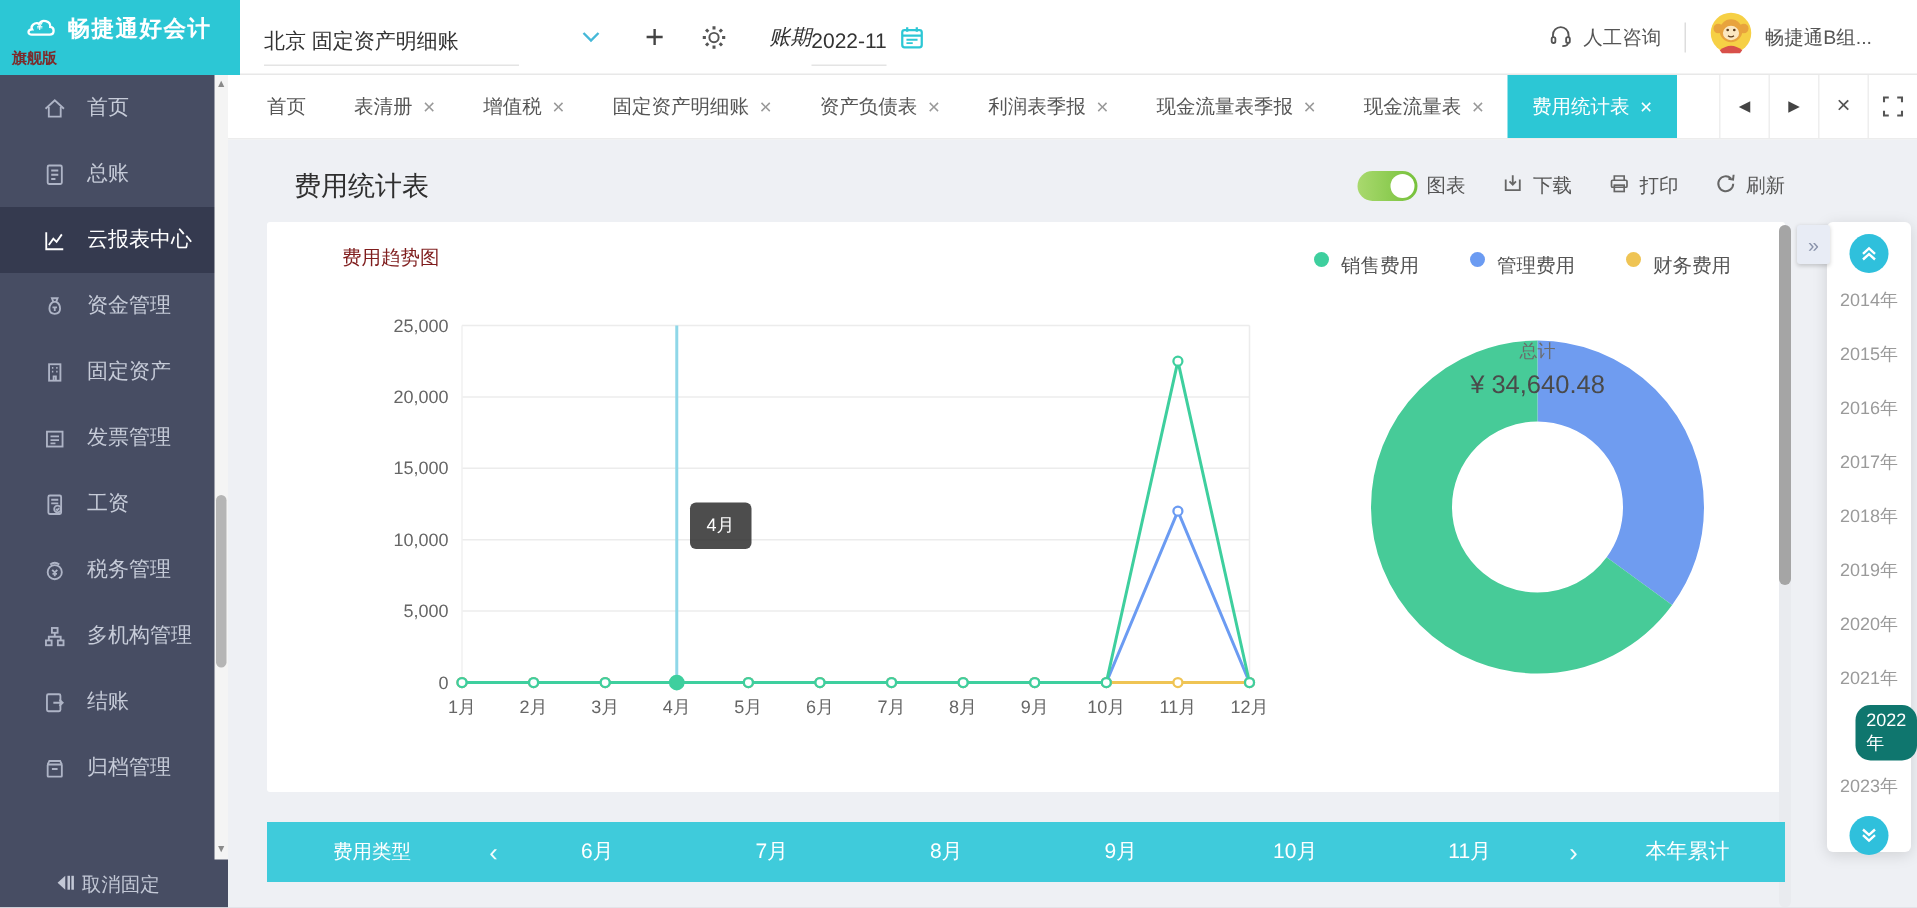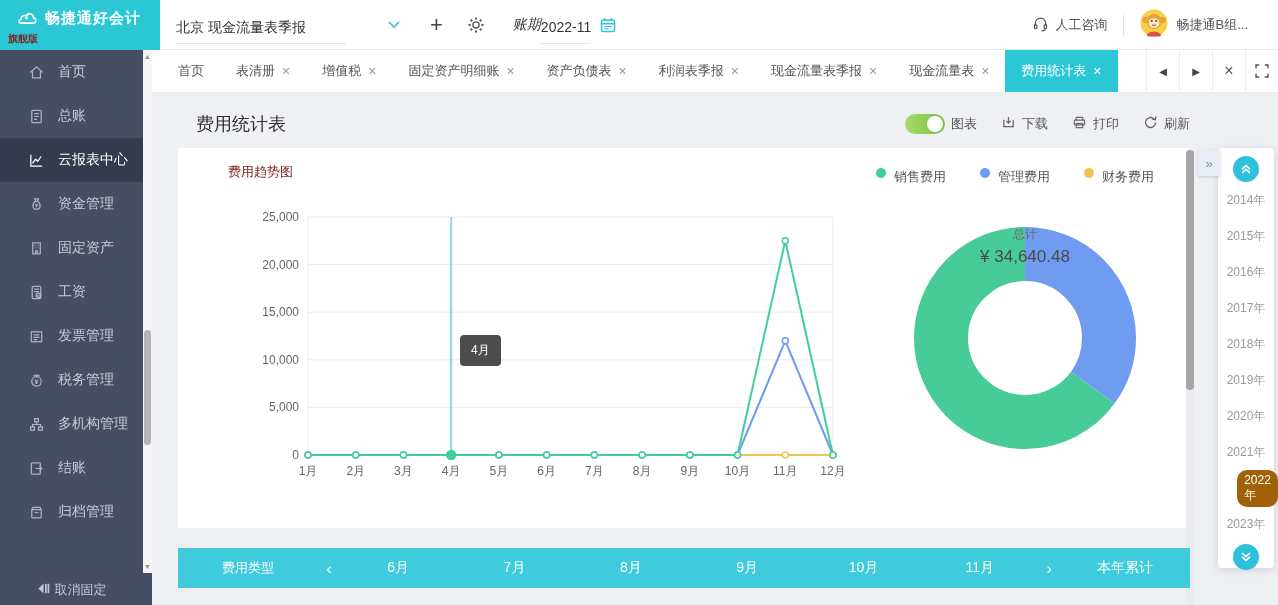--- a/index.html
+++ b/index.html
@@ -88,21 +88,21 @@
                   color:#8a93ab; display:flex; align-items:center; justify-content:center; font-size:13px;
                   border-radius:2px; box-shadow:0 1px 3px rgba(0,0,0,.18); cursor:pointer; z-index:3; }
   .year-panel { position:absolute; left:1066px; top:55px; width:56px; height:420px; background:#fff; border-radius:4px;
                 box-shadow:0 2px 10px rgba(0,0,0,.13); display:flex; flex-direction:column; align-items:center; z-index:2; }
   .year-btn { width:26px; height:26px; border-radius:50%; background:#2fc0dc; display:flex; align-items:center;
               justify-content:center; cursor:pointer; flex:0 0 auto; }
   .year-btn.up { margin-top:8px; }
   .year-btn.down { margin-top:2px; }
   .year-item { height:36px; display:flex; align-items:center; justify-content:center; font-size:12px;
                color:#9a9a9a; cursor:pointer; }
-  .year-item .pill { background:#a16207; color:#fff; border-radius:10px; padding:3px 7px;margin-left:23px; }
+  .year-item .pill { background:#0f766e; color:#fff; border-radius:10px; padding:3px 7px;margin-left:23px; }
 
   .bottom-bar { position:absolute; left:26px; top:455px; width:1012px; height:40px; background:#3fcbdb;
                 color:#fff; display:flex; align-items:center; font-size:14px; }
   .bb-type { width:140px; text-align:center; font-size:13px; }
   .bb-arrow { width:22px; text-align:center; font-size:17px; line-height:1; cursor:pointer; opacity:.95; }
   .bb-month { flex:1; text-align:center; cursor:pointer; }
   .bb-total { width:130px; text-align:center; }
 </style>
 </head>
 <body>
@@ -115,21 +115,21 @@
         <span>
           <svg width="26" height="20" viewBox="0 0 34 26" fill="none" stroke="#fff" stroke-width="2">
             <path d="M9.5 21 H25 c4.5 0 4.5 -6.5 0.5 -6.8 c0.5 -5.5 -7.5 -7 -9.5 -2.8 c-4.5 -1.6 -8 2.2 -6.3 5 c-4.2 0.2 -4.2 4.6 -0.2 4.6 Z"></path>
             <text x="13.5" y="17" font-size="10" fill="#fff" stroke="none">¥</text>
           </svg>
         </span>
         <span class="logo-title">畅捷通好会计</span>
       </div>
       <span class="logo-badge">旗舰版</span>
     </div>
-    <div class="company-text">北京 现金流量表季报</div>
+    <div class="company-text">北京 固定资产明细账</div>
     <span class="chev">
       <svg width="12" height="8" viewBox="0 0 12 8" fill="none" stroke="#45b8d8" stroke-width="1.6">
           <path d="M1 1 L6 6 L11 1"></path>
         </svg>
     </span>
     <span class="plus">+</span>
     <span class="tb-icon gear">
       <svg width="18" height="18" viewBox="0 0 18 18" fill="none" stroke="#555">
         <circle cx="9" cy="9" r="3.1" stroke-width="1.3"></circle>
         <g stroke-width="2">
@@ -271,36 +271,36 @@
               <rect x="5" y="3" width="8" height="11.6"></rect>
               <path d="M7 5.6 H8 M10 5.6 H11 M7 8.2 H8 M10 8.2 H11"></path>
               <path d="M8.2 14.6 V11.6 H9.8 V14.6"></path>
             </svg>
           </div>
           <div class="side-label">固定资产</div>
         </div>
         <div class="side-item">
           <div class="side-icon">
             <svg width="17" height="17" viewBox="0 0 18 18" fill="none" stroke="currentColor" stroke-width="1.3">
+              <rect x="3.5" y="4" width="11" height="10.5"></rect>
+              <path d="M6 7.3 H12 M6 10 H12 M6 12.3 H9.5"></path>
+            </svg>
+          </div>
+          <div class="side-label">发票管理</div>
+        </div>
+        <div class="side-item">
+          <div class="side-icon">
+            <svg width="17" height="17" viewBox="0 0 18 18" fill="none" stroke="currentColor" stroke-width="1.3">
               <rect x="4.5" y="2.5" width="9" height="13" rx="1"></rect>
               <path d="M6.5 5.5 H11.5 M6.5 8 H11.5"></path>
               <circle cx="11" cy="12" r="2.4"></circle>
               <path d="M10 12 L10.8 12.8 L12.2 11.3"></path>
             </svg>
           </div>
           <div class="side-label">工资</div>
-        </div>
-        <div class="side-item">
-          <div class="side-icon">
-            <svg width="17" height="17" viewBox="0 0 18 18" fill="none" stroke="currentColor" stroke-width="1.3">
-              <rect x="3.5" y="4" width="11" height="10.5"></rect>
-              <path d="M6 7.3 H12 M6 10 H12 M6 12.3 H9.5"></path>
-            </svg>
-          </div>
-          <div class="side-label">发票管理</div>
         </div>
         <div class="side-item">
           <div class="side-icon">
             <svg width="17" height="17" viewBox="0 0 18 18" fill="none" stroke="currentColor" stroke-width="1.3">
               <circle cx="9" cy="10" r="5"></circle>
               <path d="M5.8 4.6 C7.8 3 10.2 3 12.2 4.6"></path>
               <path d="M7.2 8.3 L9 10.2 L10.8 8.3 M9 10.2 V12.8 M7.4 11.2 H10.6"></path>
             </svg>
           </div>
           <div class="side-label">税务管理</div>

